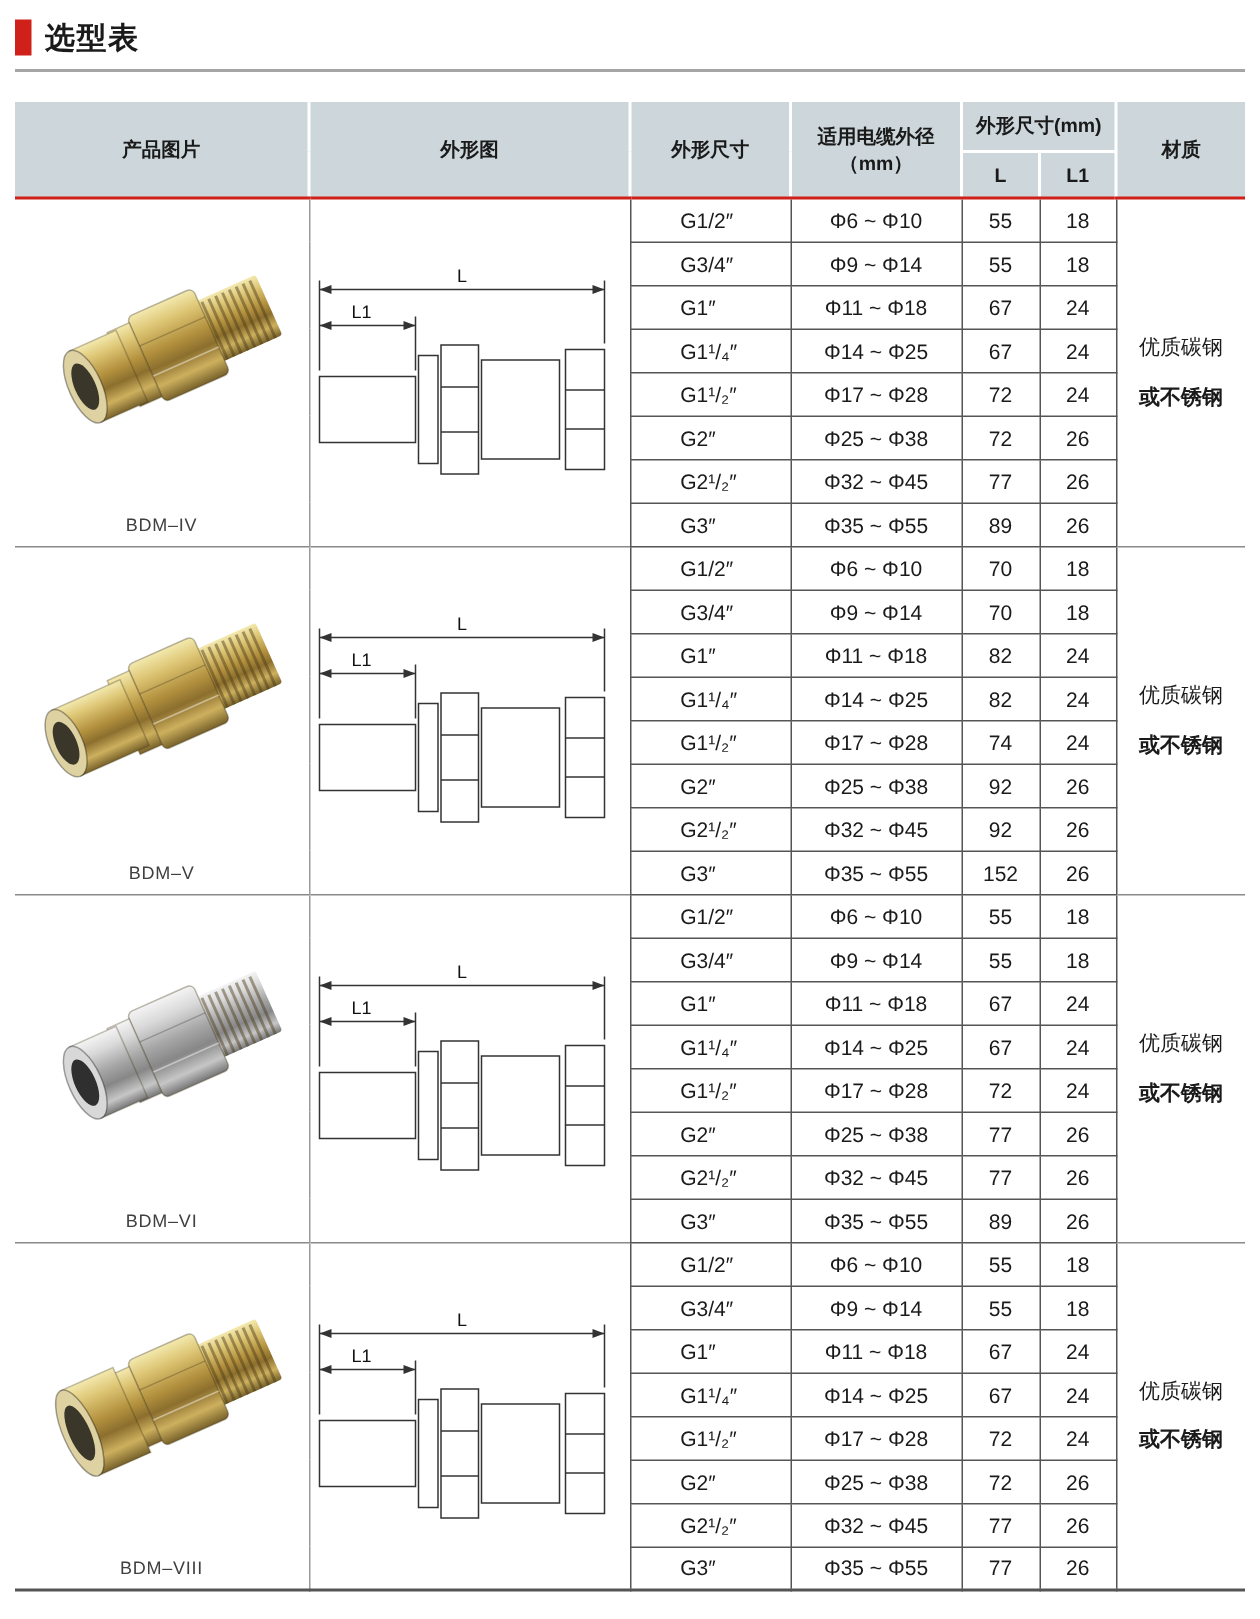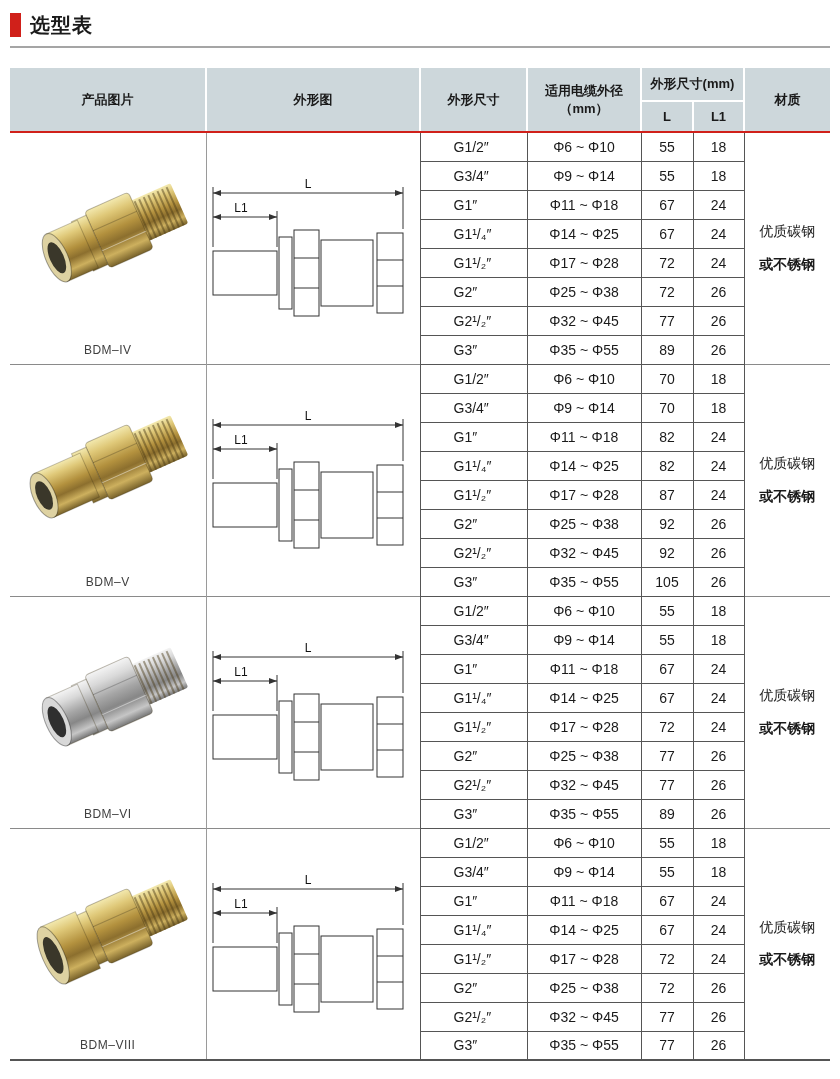--- a/index.html
+++ b/index.html
@@ -284,39 +284,39 @@
         </tr>
         <tr>
           <td class="spec">G1¹/₄″</td>
           <td class="cable">Φ14 ~ Φ25</td>
           <td class="num">82</td>
           <td class="num">24</td>
         </tr>
         <tr>
           <td class="spec">G1¹/₂″</td>
           <td class="cable">Φ17 ~ Φ28</td>
-          <td class="num">87</td>
+          <td class="num">74</td>
           <td class="num">24</td>
         </tr>
         <tr>
           <td class="spec">G2″</td>
           <td class="cable">Φ25 ~ Φ38</td>
           <td class="num">92</td>
           <td class="num">26</td>
         </tr>
         <tr>
           <td class="spec">G2¹/₂″</td>
           <td class="cable">Φ32 ~ Φ45</td>
           <td class="num">92</td>
           <td class="num">26</td>
         </tr>
         <tr>
           <td class="spec">G3″</td>
           <td class="cable">Φ35 ~ Φ55</td>
-          <td class="num">105</td>
+          <td class="num">152</td>
           <td class="num">26</td>
         </tr>
         <tr class="group-start">
           <td class="photo-cell" rowspan="8">
             <svg class="photo" width="180" height="160" viewBox="0 0 180 160">
               <g transform="rotate(-24 90 80)">
                 <rect x="124" y="58" width="44" height="44" rx="2" fill="url(#steelGrad)"></rect>
                 <line x1="128" y1="60" x2="128" y2="102" stroke="rgba(70,55,20,0.45)" stroke-width="2"></line>
                 <line x1="133" y1="60" x2="133" y2="102" stroke="rgba(70,55,20,0.45)" stroke-width="2"></line>
                 <line x1="138" y1="60" x2="138" y2="102" stroke="rgba(70,55,20,0.45)" stroke-width="2"></line>

